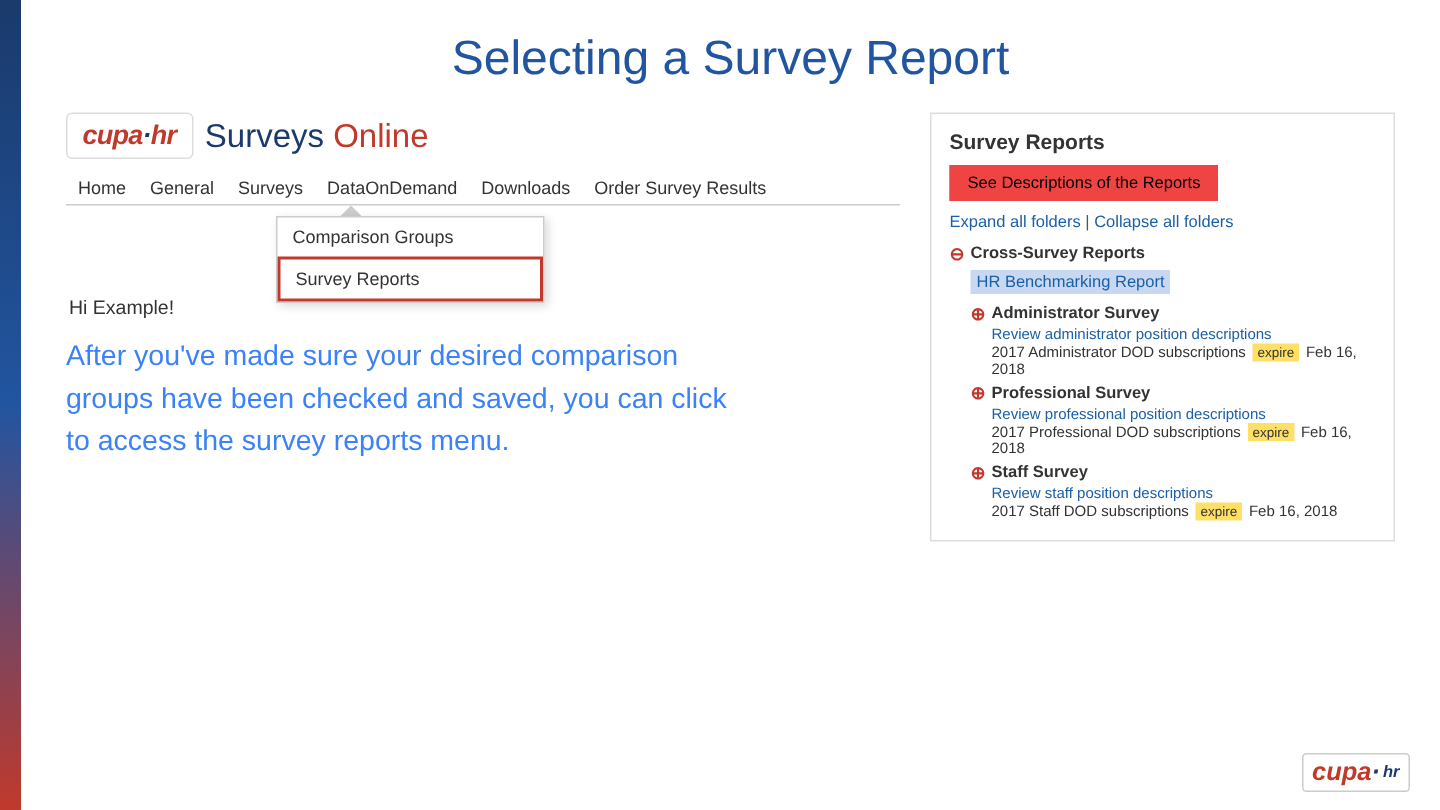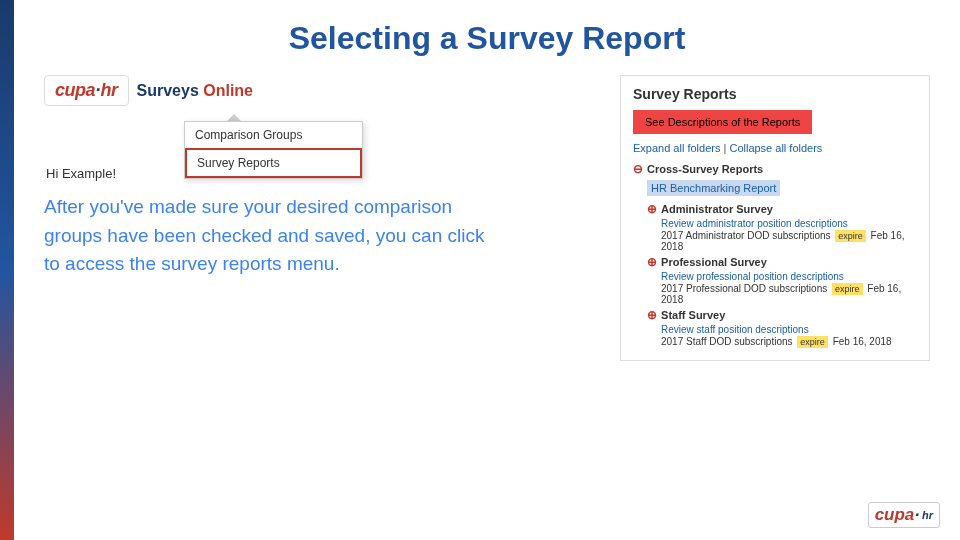--- a/index.html
+++ b/index.html
@@ -28,21 +28,21 @@
       top: 0;
       width: 946px;
       height: 540px;
       padding: 20px 30px;
     }
 
     
     .page-title {
       text-align: center;
       font-size: 32px;
-      font-weight: bold;
+      font-weight: normal;
       color: #2255a0;
       margin-bottom: 18px;
       font-family: Arial, sans-serif;
     }
 
     
     .columns {
       display: flex;
       gap: 20px;
       align-items: flex-start;
@@ -79,22 +79,22 @@
 
     .logo-cupa {
       font-size: 18px;
       font-weight: bold;
       color: #c0392b;
       letter-spacing: -0.5px;
       font-style: italic;
     }
 
     .logo-surveys {
-      font-size: 16px;
-      font-weight: bold;
+      font-size: 22px;
+      font-weight: normal;
       color: #1a3a6b;
       margin-left: 8px;
     }
 
     
     .nav-bar {
       display: flex;
       gap: 0;
       border-bottom: 1px solid #ccc;
       margin-bottom: 0;
@@ -323,20 +323,28 @@
       <div class="logo-area">
         <div class="logo-box">
           <span class="logo-cupa">cupa<span style="color:#1a3a6b;">·</span>hr</span>
         </div>
         <span class="logo-surveys">
           <span style="color:#1a3a6b;">Surveys</span>
           <span style="color:#c0392b;">Online</span>
         </span>
       </div>
 
+      <div class="nav-bar">
+        <span class="nav-item">Home</span>
+        <span class="nav-item">General</span>
+        <span class="nav-item">Surveys</span>
+        <span class="nav-item">DataOnDemand</span>
+        <span class="nav-item">Downloads</span>
+        <span class="nav-item">Order Survey Results</span>
+      </div>
 
       <div class="dropdown-area">
         <div class="dropdown-arrow"></div>
         <div class="dropdown-menu">
           <div class="dropdown-item">Comparison Groups</div>
           <div class="dropdown-item selected">Survey Reports</div>
         </div>
       </div>
 
       <div class="hi-example">Hi Example!</div>

